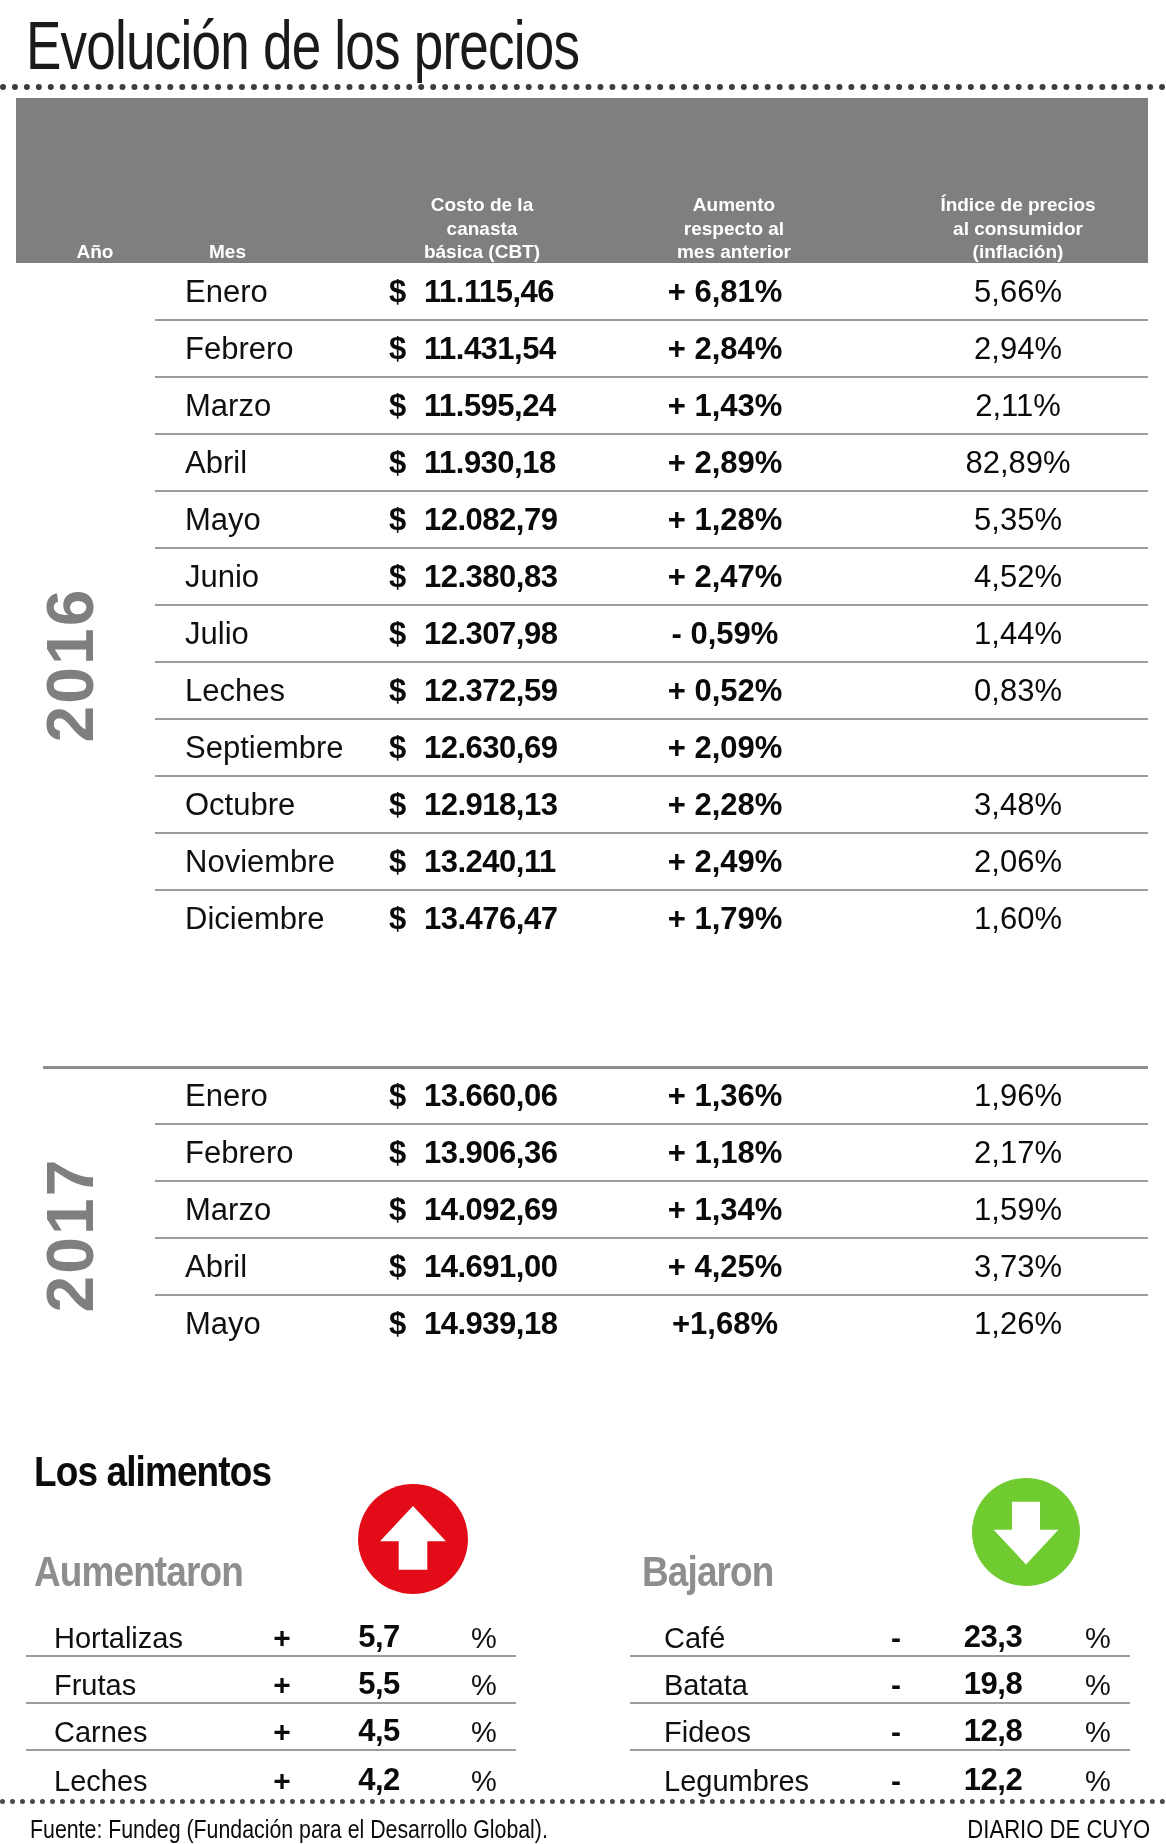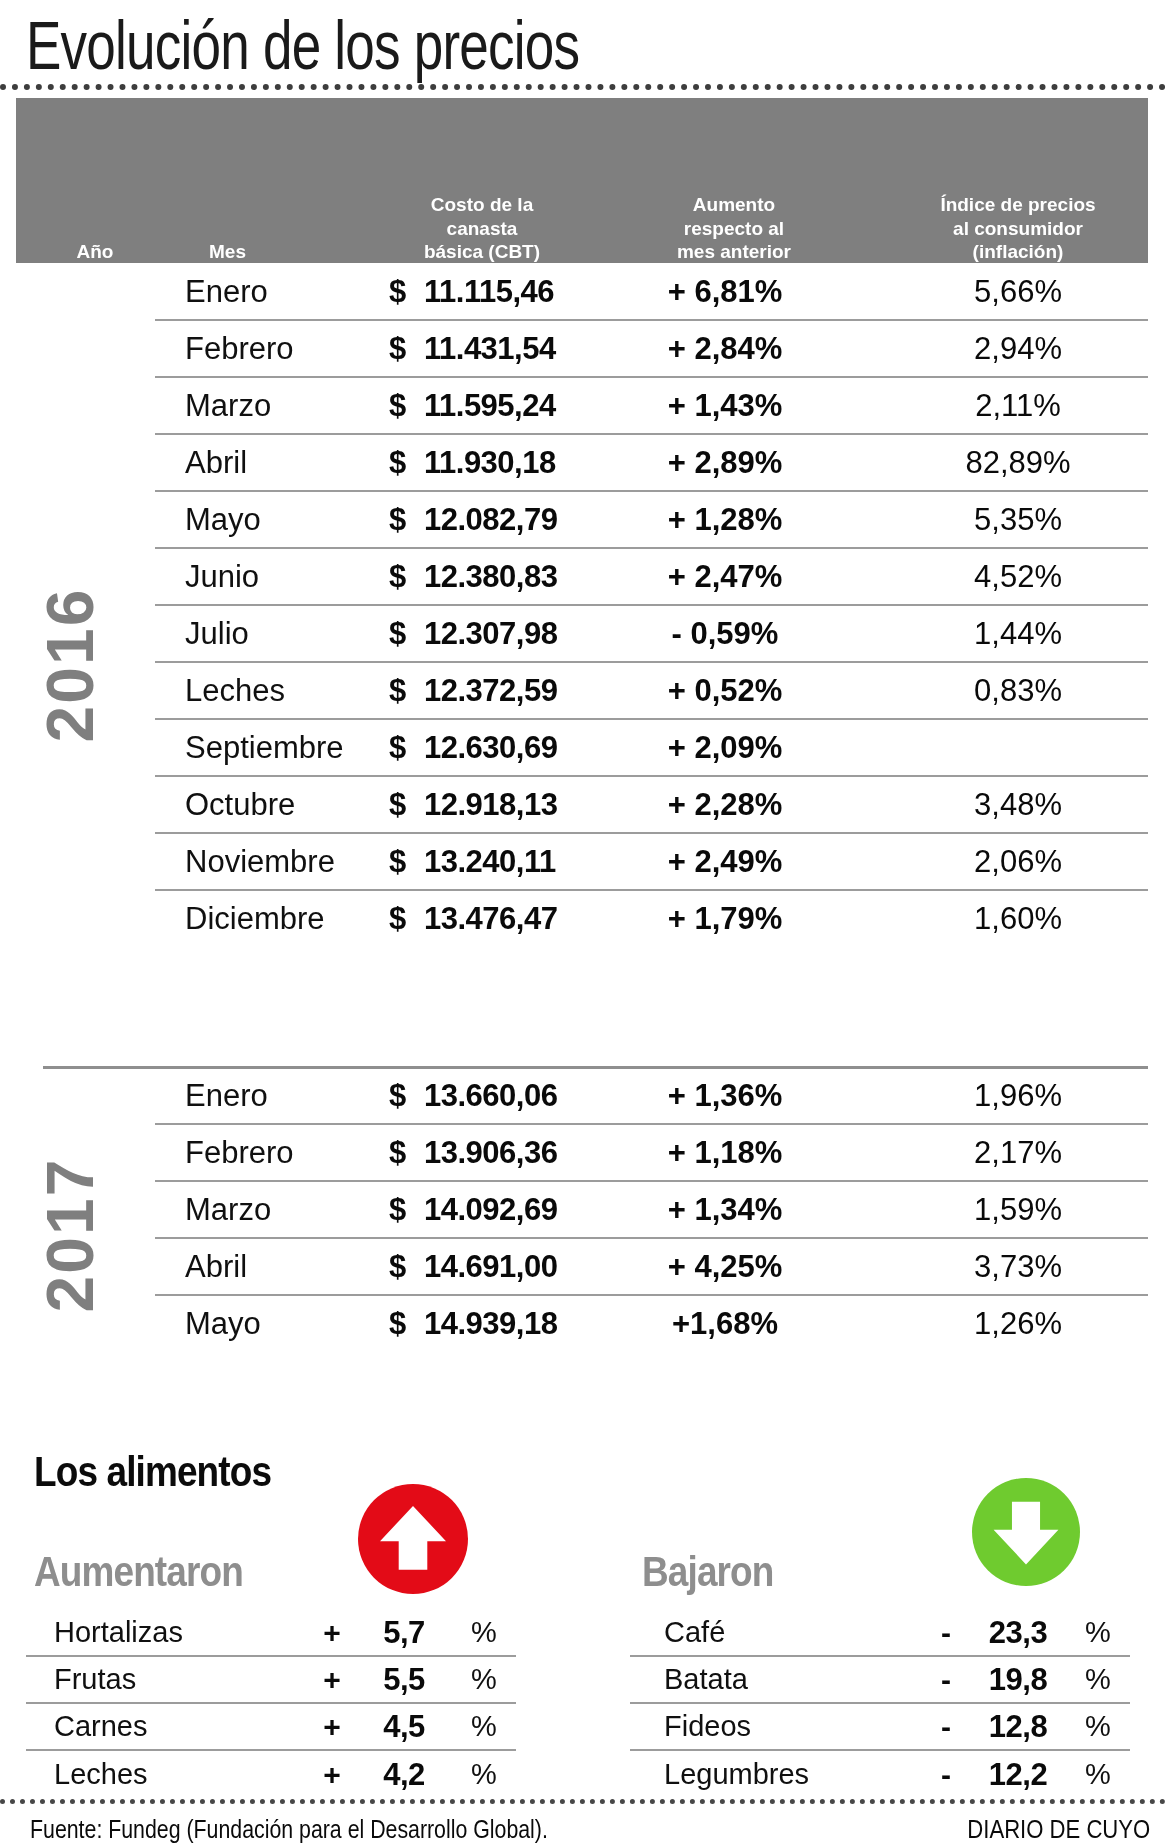--- a/index.html
+++ b/index.html
@@ -69,21 +69,21 @@
   .col-head.up   { left:34px; }
   .col-head.down { left:642px; }
   .badge { position:absolute; }
   .badge.up   { left:358px; top:1484px; width:110px; height:110px; }
   .badge.down { left:972px; top:1478px; width:108px; height:108px; }
   .badge svg { display:block; width:100%; height:100%; }
 
   .food-list { position:absolute; top:1610px; }
   .food-list.left  { left:26px;  width:490px; }
   .food-list.right { left:630px; width:500px; }
-  .food-row { display:flex; align-items:center; height:47px; }
+  .food-row { display:flex; align-items:flex-end; height:47px;gap:25px; }
   .food-row:not(:last-child) { border-bottom:2px solid #9c9c9c; }
   .f-name { flex:1; font-size:29px; color:#101010; white-space:nowrap; }
   .food-list.left  .f-name { padding-left:28px; }
   .food-list.right .f-name { padding-left:34px; }
   .f-sign { width:48px; text-align:center; font-size:30px; font-weight:700; color:#0a0a0a; }
   .f-val  { width:96px; text-align:center; font-size:31px; font-weight:700; letter-spacing:-0.5px; color:#0a0a0a; }
   .f-unit { width:64px; text-align:center; font-size:29px; color:#101010; }
 
   
   .src {

